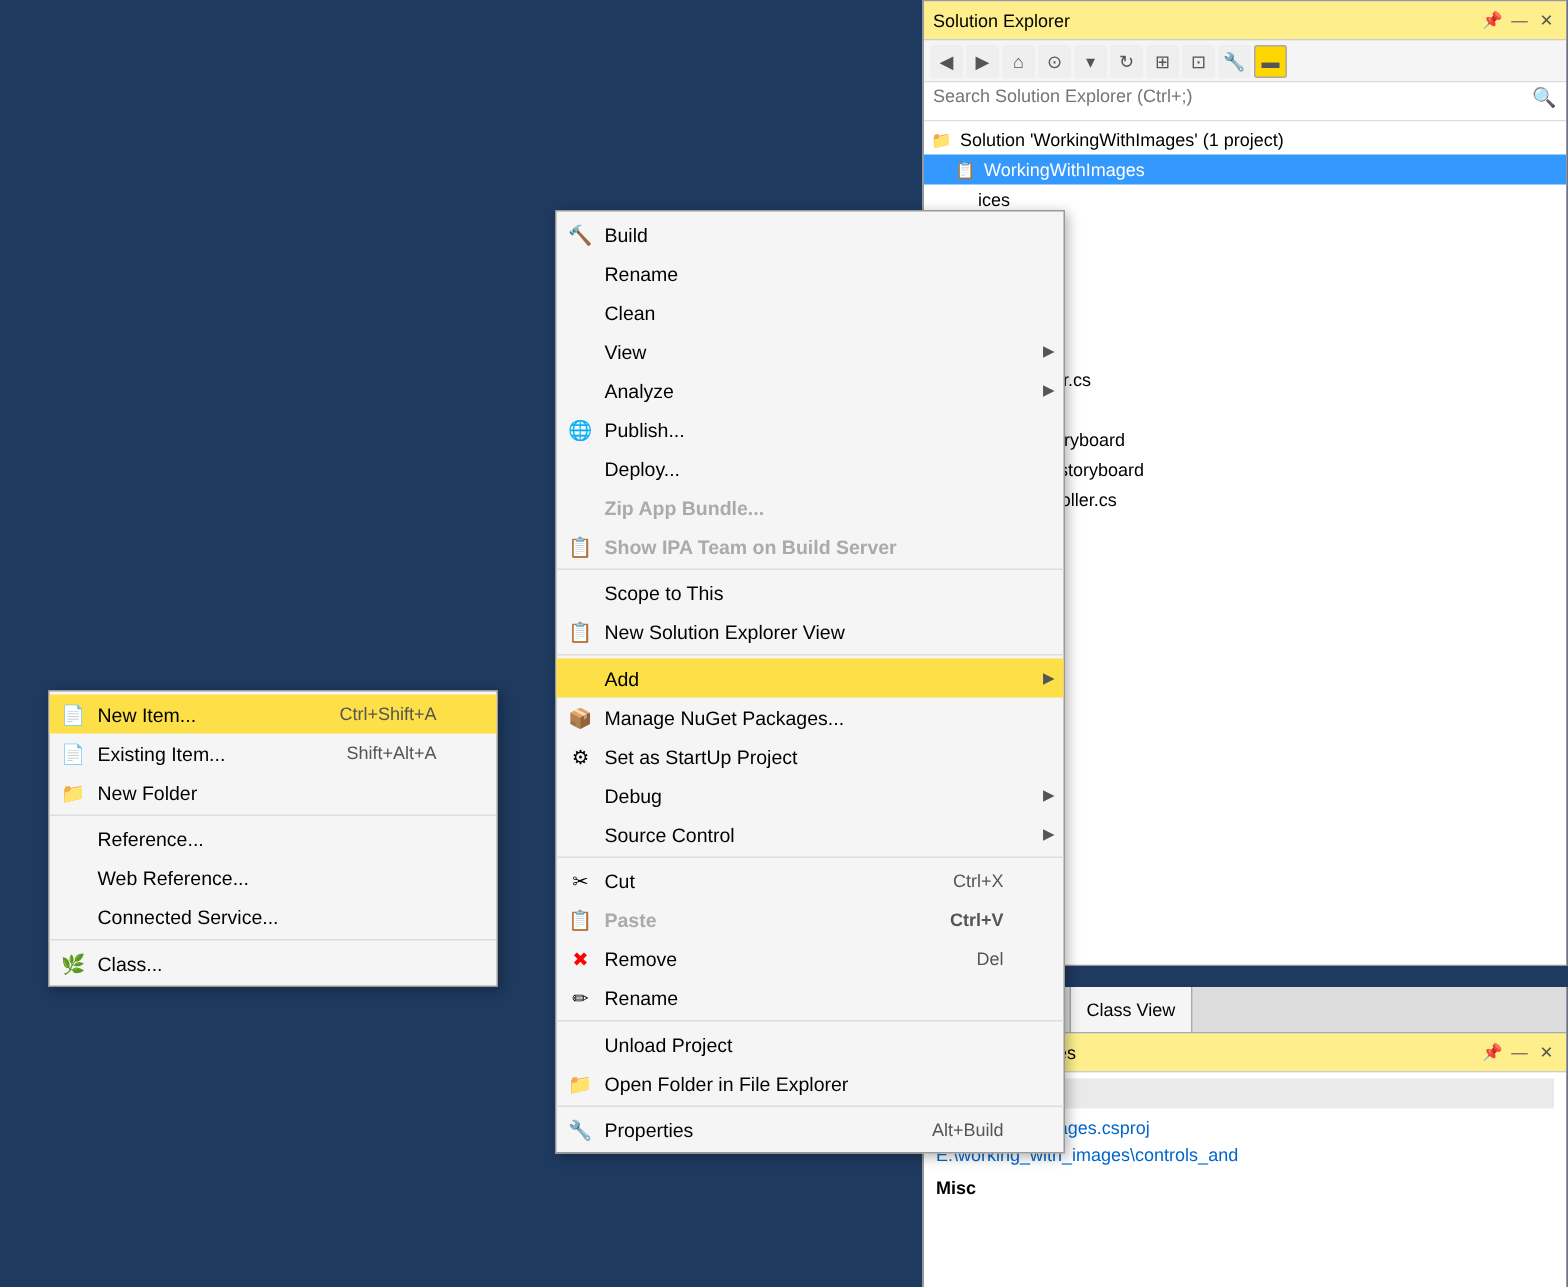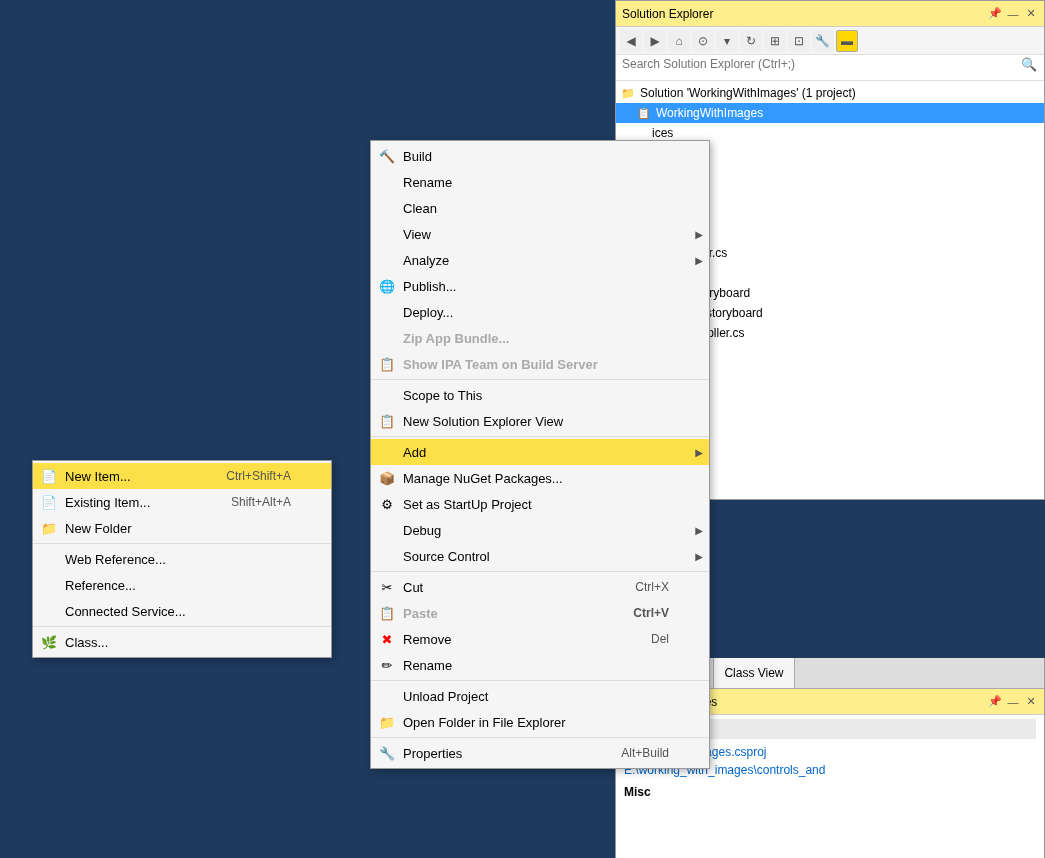--- a/index.html
+++ b/index.html
@@ -12,21 +12,21 @@
       overflow: hidden;
       position: relative;
     }
 
     
     .solution-explorer {
       position: absolute;
       top: 0;
       right: 0;
       width: 430px;
-      height: 500px;
+      height: 644px;
       background: #f5f5f5;
       border: 1px solid #999;
       display: flex;
       flex-direction: column;
     }
 
     .se-title-bar {
       background: #feef8c;
       display: flex;
       align-items: center;
@@ -527,25 +527,25 @@
     <span class="cm-shortcut">Shift+Alt+A</span>
   </div>
 
   <div class="cm-item">
     <span class="cm-icon">📁</span>
     <span>New Folder</span>
   </div>
   <div class="cm-separator"></div>
 
   <div class="cm-item">
+    <span>Reference...</span>
+  </div>
+
+  <div class="cm-item">
     <span>Web Reference...</span>
-  </div>
-
-  <div class="cm-item">
-    <span>Reference...</span>
   </div>
 
   <div class="cm-item">
     <span>Connected Service...</span>
   </div>
   <div class="cm-separator"></div>
 
   <div class="cm-item">
     <span class="cm-icon">🌿</span>
     <span>Class...</span>

